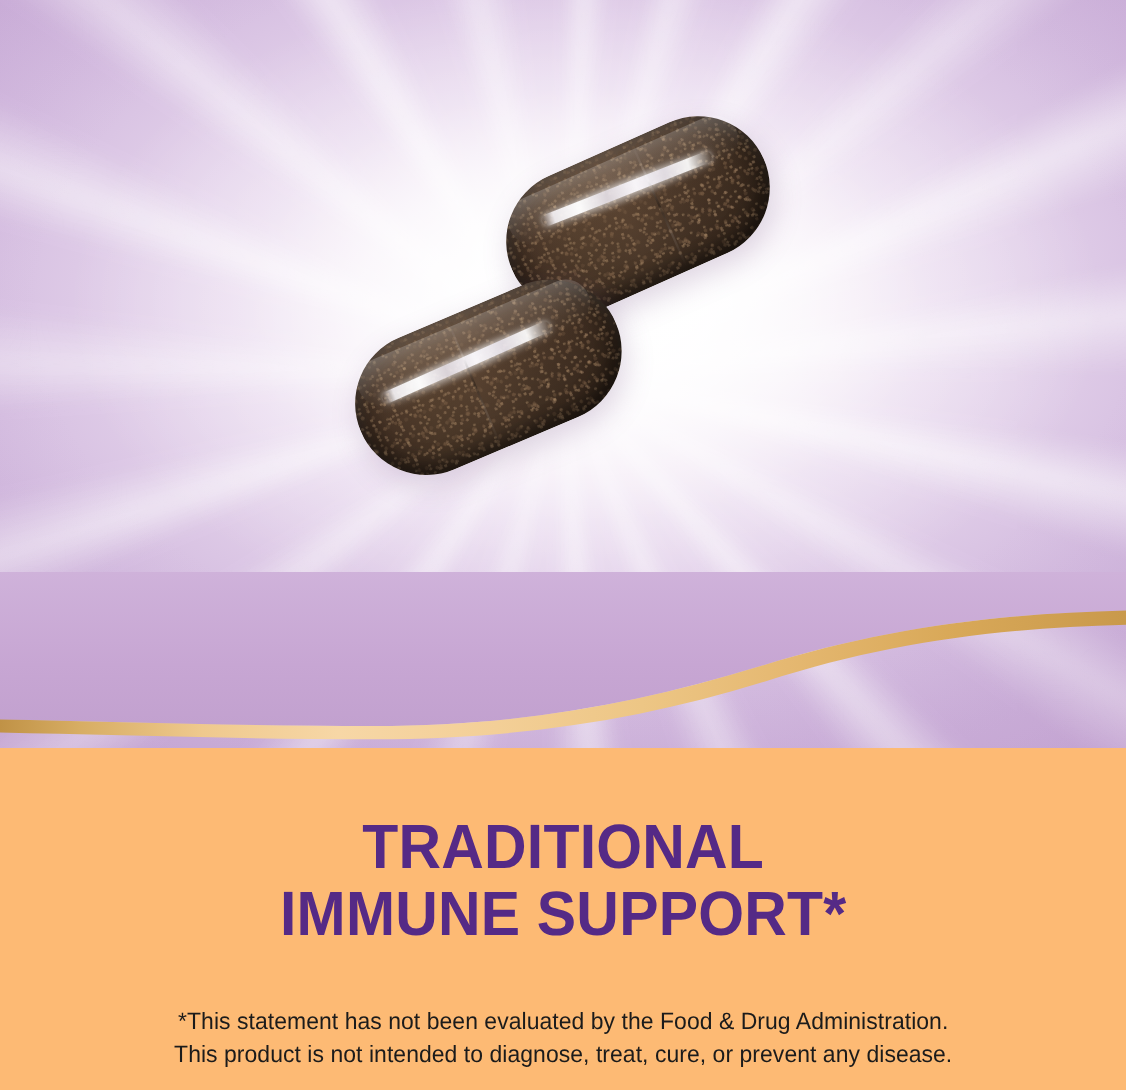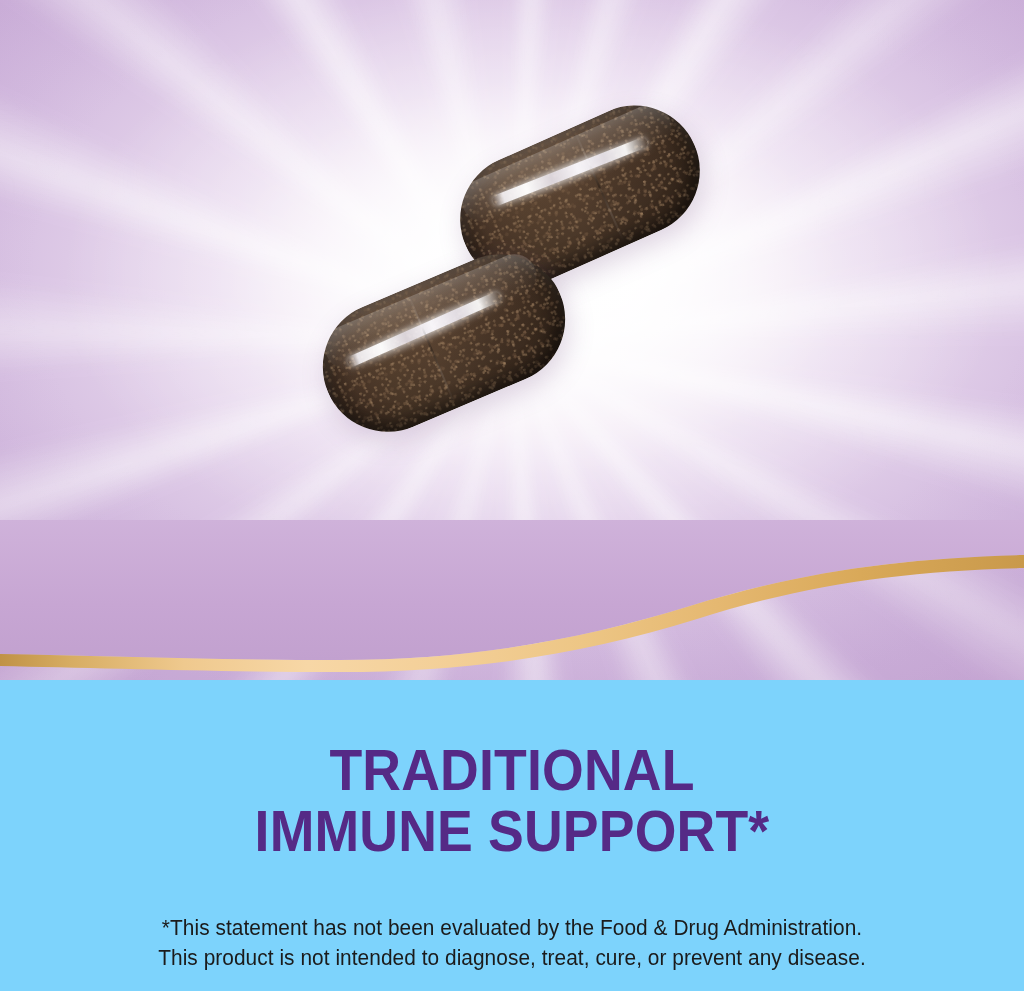--- a/index.html
+++ b/index.html
@@ -276,21 +276,21 @@
     width:1024px; height:180px;
     pointer-events:none;
   }
   .wave svg { display:block; width:1024px; height:180px; }
 
   
   .bottom {
     position:absolute;
     left:0; top:680px;
     width:1024px; height:311px;
-    background:#7dd3fc;
+    background:#fdba74;
   }
 
   .headline {
     position:absolute;
     left:0; top:60px;
     width:1024px;
     text-align:center;
     color:#552a86;
     font-family:"Liberation Sans Narrow","Liberation Sans", sans-serif;
     font-weight:700;

